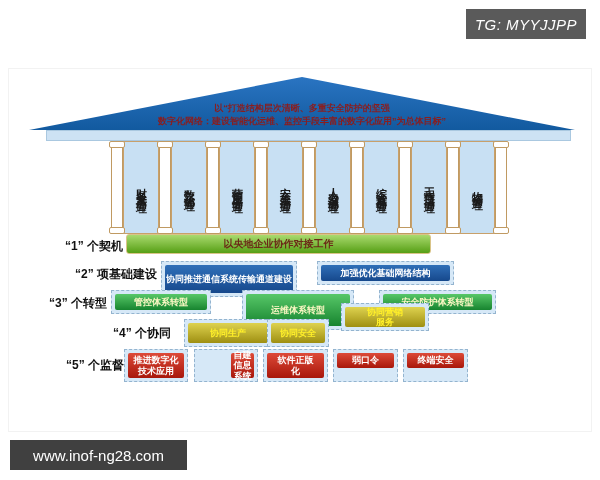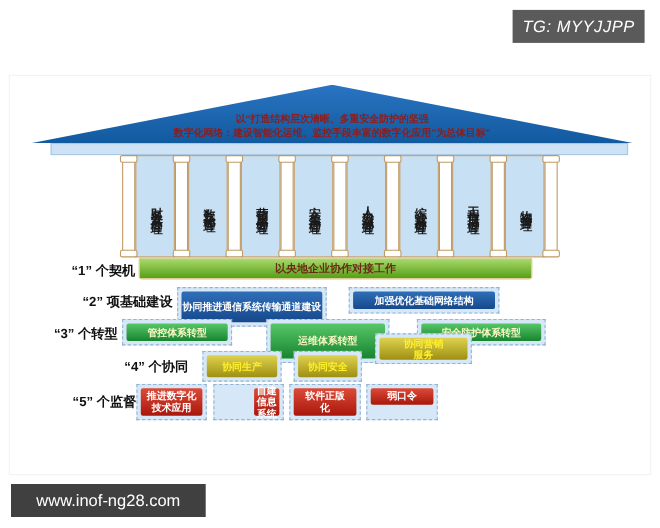--- a/index.html
+++ b/index.html
@@ -61,21 +61,21 @@
   }
   
   .rlabel{position:absolute;font-size:12px;font-weight:bold;color:#111;white-space:nowrap;}
   .l1{left:56px;top:169px;}
   .l2{left:66px;top:197px;}
   .l3{left:40px;top:226px;}
   .l4{left:104px;top:256px;}
   .l5{left:57px;top:288px;}
   
   .bar1{
-    position:absolute;left:117px;top:165px;width:358px;height:20px;
+    position:absolute;left:117px;top:165px;width:305px;height:20px;
     background:linear-gradient(#a9da6e,#569f15);
     border:1px solid #d9c488;border-radius:3px;box-sizing:border-box;
     display:flex;align-items:center;justify-content:center;
     font-size:10px;font-weight:bold;color:#6b2a17;
   }
   
   .dash{
     position:absolute;background:#d6e8f7;border:1px dashed #94b4cf;
     padding:3px;box-sizing:border-box;display:flex;
   }
@@ -87,21 +87,21 @@
   .bx-blue{background:linear-gradient(#2f6fb8,#16488c);color:#fff;}
   .bx-green{background:linear-gradient(#57c768,#17842f);color:#fbf7c4;}
   .bx-gold{background:linear-gradient(#ded24f,#9e8f12);color:#ffef29;}
   .bx-red{background:linear-gradient(#dd4a38,#a8170b);color:#fff;}
   .bx.half{flex:none;width:100%;height:15px;}
   .c21{left:152px;top:192px;width:136px;height:36px;}
   .c22{left:308px;top:192px;width:137px;height:24px;}
   .c31{left:102px;top:221px;width:100px;height:24px;}
   .c32{left:233px;top:221px;width:112px;height:40px;}
   .c33{left:370px;top:221px;width:117px;height:24px;}
-  .c41{left:175px;top:250px;width:72px;height:28px;}
+  .c41{left:175px;top:250px;width:88px;height:28px;}
   .c42{left:258px;top:250px;width:62px;height:28px;}
   .c43{left:332px;top:234px;width:88px;height:28px;}
   .c44{left:416px;top:250px;width:72px;height:28px;}
   .c51{left:115px;top:280px;width:64px;height:33px;}
   .c52{left:185px;top:280px;width:64px;height:33px;padding-left:36px;}
   .c53{left:254px;top:280px;width:65px;height:33px;}
   .c54{left:324px;top:280px;width:65px;height:33px;}
   .c55{left:394px;top:280px;width:65px;height:33px;}
 </style>
 </head>
@@ -182,16 +182,19 @@
     <div class="bx bx-red">自建信息
 系统</div>
   </div>
   <div class="dash c53">
     <div class="bx bx-red">软件正版
 化</div>
   </div>
   <div class="dash c54">
     <div class="bx bx-red half">弱口令</div>
   </div>
+  <div class="dash c55">
+    <div class="bx bx-red half">终端安全</div>
+  </div>
 
 </div>
 
 <div class="site-badge">www.inof-ng28.com</div>
 
 </body></html>

